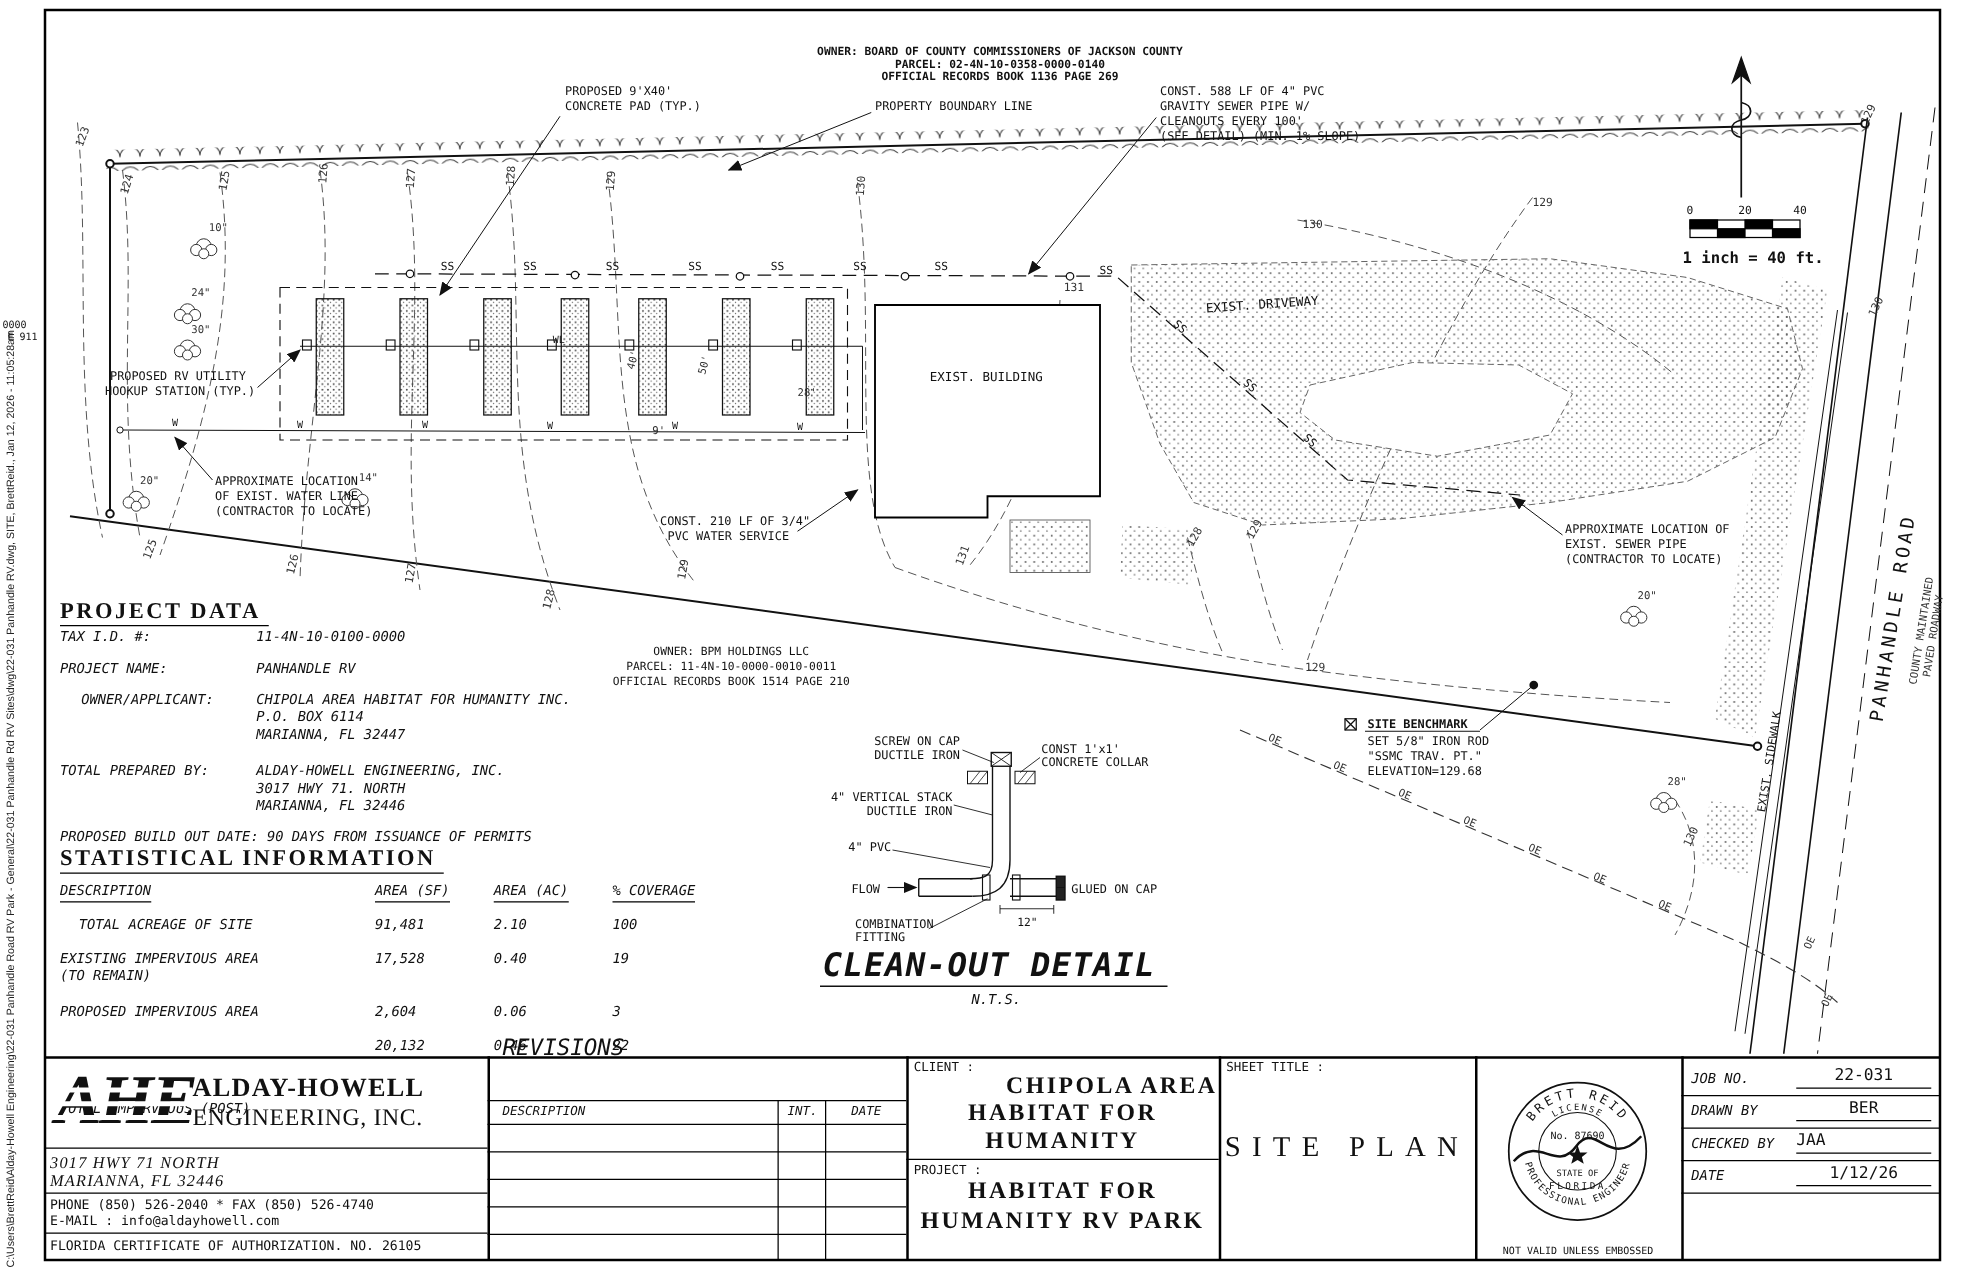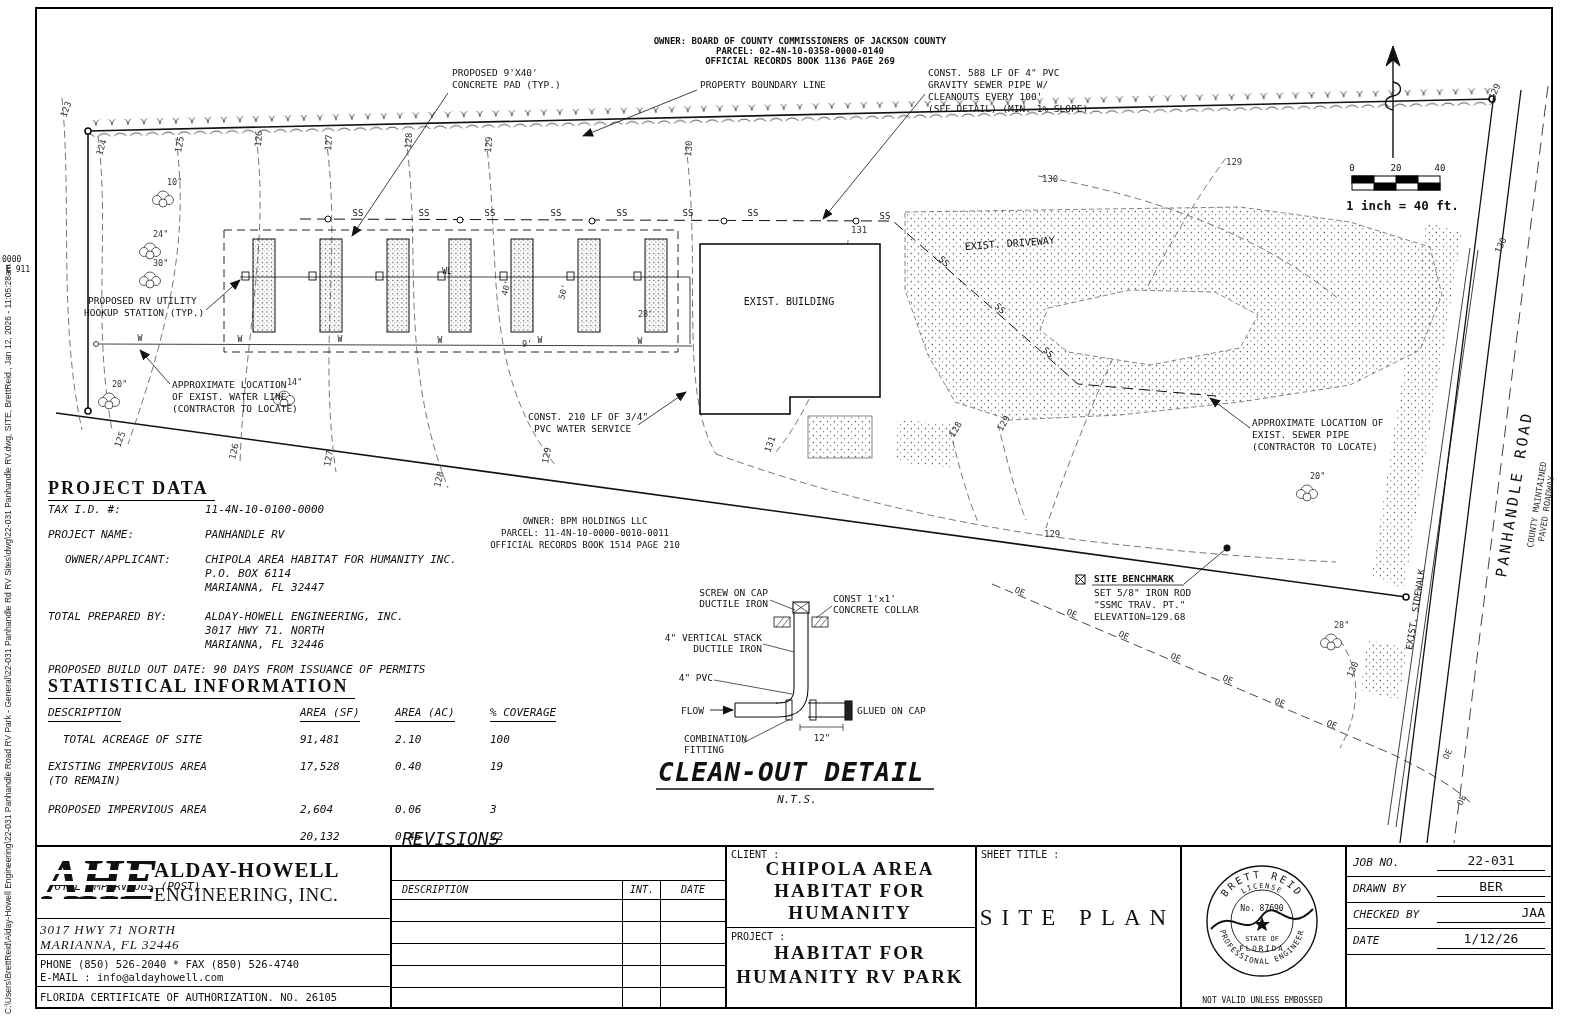--- a/index.html
+++ b/index.html
@@ -428,21 +428,21 @@
       <div class="hl" style="left:390px;top:921px;width:335px"></div>
       <div class="hl" style="left:390px;top:943px;width:335px"></div>
       <div class="hl" style="left:390px;top:965px;width:335px"></div>
       <div class="hl" style="left:390px;top:987px;width:335px"></div>
       <div class="vl" style="left:622px;top:880px;height:128px"></div>
       <div class="vl" style="left:660px;top:880px;height:128px"></div>
     </div>
 
     <div>
       <div class="abs" style="left:731px;top:849px;font-size:10px">CLIENT :</div>
-      <div class="abs tb-serif" style="left:726px;top:858px;width:248px;text-align:center;font-size:19px;font-weight:bold;letter-spacing:2px">CHIPOLA AREA</div>
+      <div class="abs tb-serif" style="left:726px;top:858px;width:248px;text-align:right;font-size:19px;font-weight:bold;letter-spacing:2px">CHIPOLA AREA</div>
       <div class="abs tb-serif" style="left:726px;top:880px;width:248px;text-align:center;font-size:19px;font-weight:bold;letter-spacing:2px">HABITAT FOR</div>
       <div class="abs tb-serif" style="left:726px;top:902px;width:248px;text-align:center;font-size:19px;font-weight:bold;letter-spacing:2px">HUMANITY</div>
       <div class="hl" style="left:725px;top:927px;width:250px"></div>
       <div class="abs" style="left:731px;top:931px;font-size:10px">PROJECT :</div>
       <div class="abs tb-serif" style="left:726px;top:942px;width:248px;text-align:center;font-size:19px;font-weight:bold;letter-spacing:2px">HABITAT FOR</div>
       <div class="abs tb-serif" style="left:726px;top:966px;width:248px;text-align:center;font-size:19px;font-weight:bold;letter-spacing:2px">HUMANITY RV PARK</div>
     </div>
 
     <div>
       <div class="abs" style="left:981px;top:849px;font-size:10px">SHEET TITLE :</div>
@@ -477,21 +477,21 @@
     </div>
 
     <div>
       <div class="abs rowlabel" style="left:1353px;top:856px">JOB NO.</div>
       <div class="abs" style="left:1437px;top:853px;width:108px;text-align:center;font-size:13px;border-bottom:1px solid #000;padding-bottom:2px">22-031</div>
       <div class="hl" style="left:1345px;top:876px;width:207px"></div>
       <div class="abs rowlabel" style="left:1353px;top:882px">DRAWN BY</div>
       <div class="abs" style="left:1437px;top:879px;width:108px;text-align:center;font-size:13px;border-bottom:1px solid #000;padding-bottom:2px">BER</div>
       <div class="hl" style="left:1345px;top:902px;width:207px"></div>
       <div class="abs rowlabel" style="left:1353px;top:908px">CHECKED BY</div>
-      <div class="abs" style="left:1437px;top:905px;width:108px;text-align:right;font-size:13px;border-bottom:1px solid #000;padding-bottom:2px">JAA</div>
+      <div class="abs" style="left:1437px;top:905px;width:108px;text-align:left;font-size:13px;border-bottom:1px solid #000;padding-bottom:2px">JAA</div>
       <div class="hl" style="left:1345px;top:928px;width:207px"></div>
       <div class="abs rowlabel" style="left:1353px;top:934px">DATE</div>
       <div class="abs" style="left:1437px;top:931px;width:108px;text-align:center;font-size:13px;border-bottom:1px solid #000;padding-bottom:2px">1/12/26</div>
       <div class="hl" style="left:1345px;top:954px;width:207px"></div>
     </div>
   </div>
 
 </div>
 
 </body></html>

